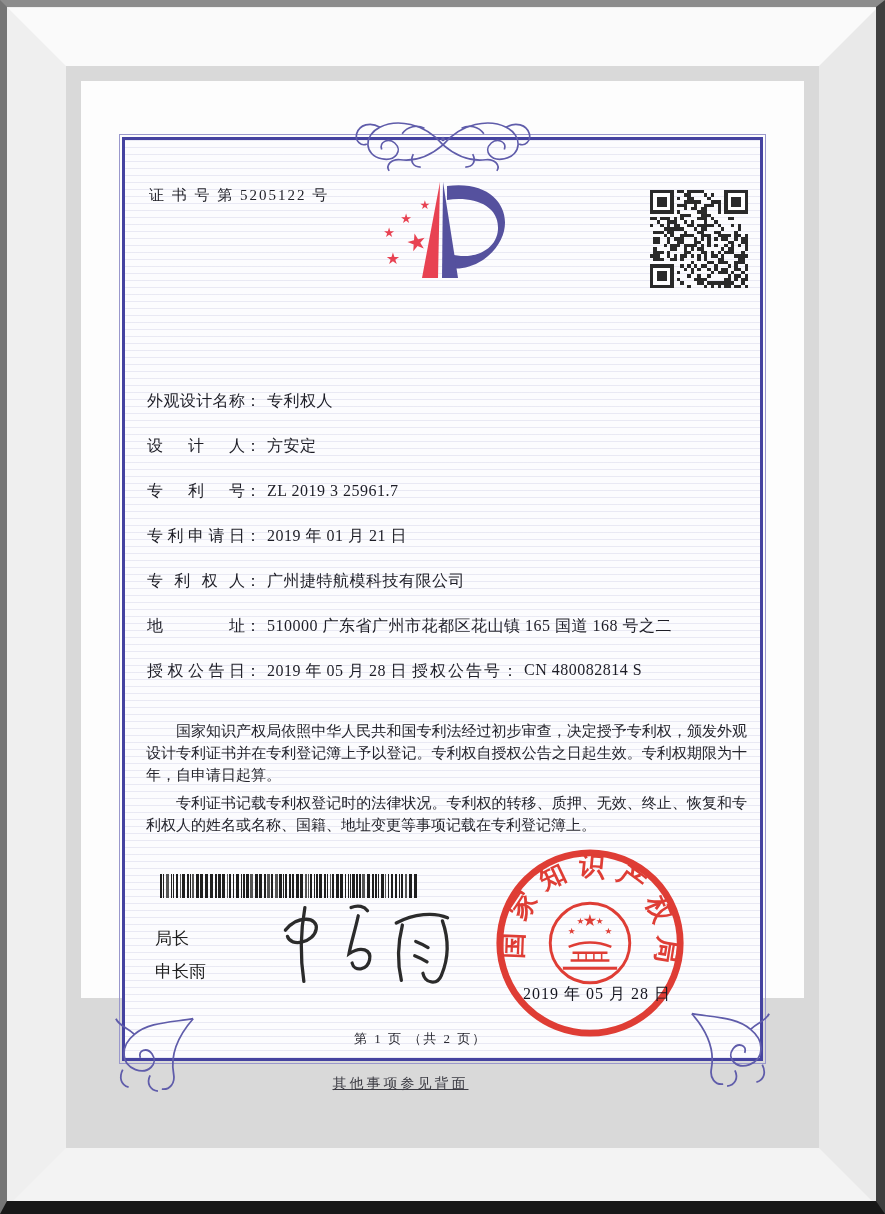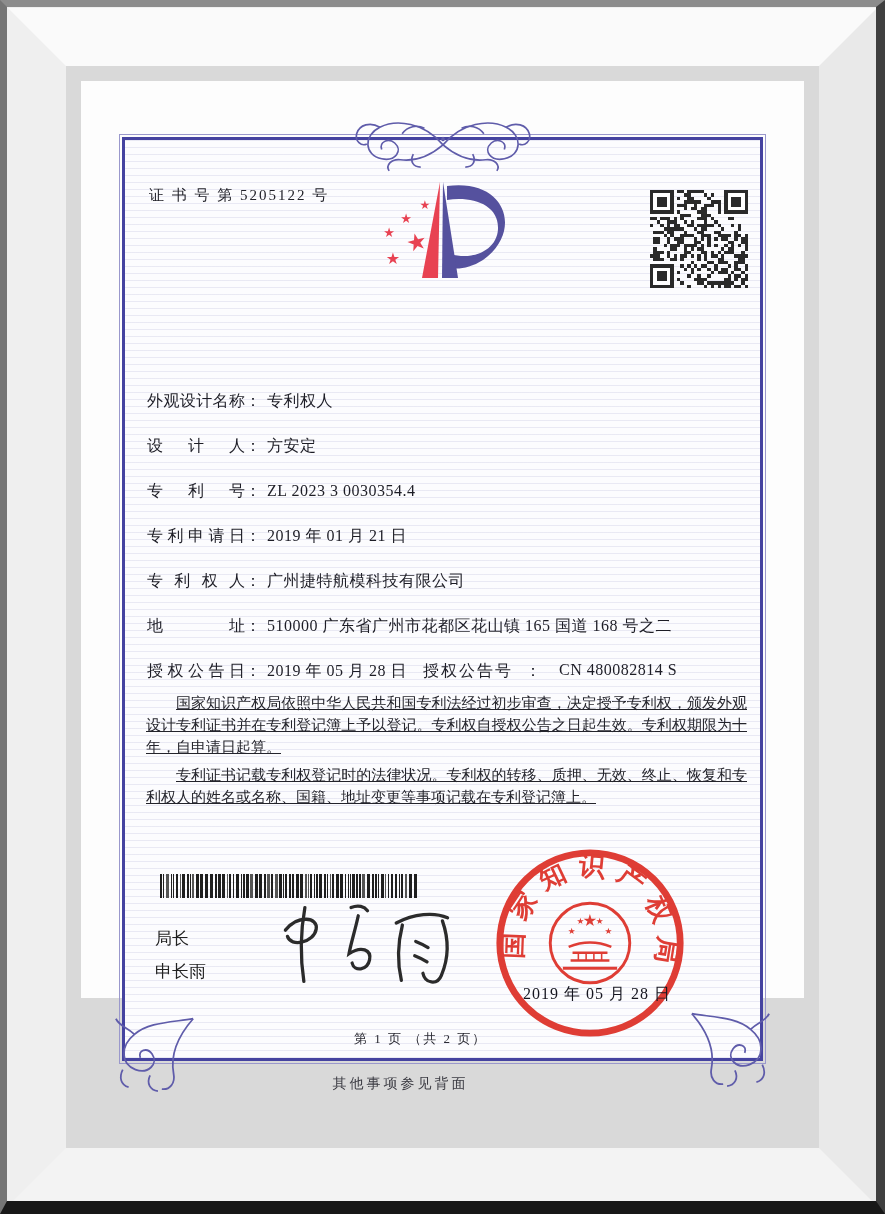--- a/index.html
+++ b/index.html
@@ -23,34 +23,34 @@
   .cert-number{position:absolute;left:24px;top:46px;font-size:15px;letter-spacing:2px;color:#22222a;}
   .logo{position:absolute;left:50%;top:34px;transform:translateX(-50%);}
   .qr{position:absolute;right:12px;top:50px;}
   .cert-title{position:absolute;left:0;right:0;top:156px;text-align:center;
               font-size:38px;font-weight:700;letter-spacing:6px;color:#1c1c22;}
   .fields{position:absolute;left:22px;top:250px;width:604px;color:#1d1d26;}
   .row{display:flex;align-items:center;height:22px;margin-bottom:23px;font-size:16px;white-space:nowrap;}
   .flabel{display:inline-block;width:98px;text-align:justify;text-align-last:justify;}
   .colon{margin-right:6px;}
   .fvalue{letter-spacing:.5px;}
-  .grant2{margin-left:16px;display:flex;gap:12px;}
+  .grant2{margin-left:5px;display:flex;}
   .grant2 .flabel2{letter-spacing:2px;}
-  .paras{position:absolute;left:21px;top:552px;width:601px;color:#24242c;text-decoration:underline;}
+  .paras{position:absolute;left:21px;top:580px;width:601px;color:#24242c;}
   .para{font-size:15px;line-height:22px;text-indent:2em;text-align:justify;margin:0 0 6px 0;}
   .barcode{position:absolute;left:35px;top:734px;}
   .signer{position:absolute;left:30px;top:782px;font-size:17px;color:#222;line-height:33px;}
   .signature{position:absolute;left:145px;top:755px;}
   .seal{position:absolute;left:368px;top:706px;opacity:.93;}
   .seal-date{position:absolute;left:382px;top:844px;width:180px;font-size:16px;
              letter-spacing:1px;color:#15151f;text-align:center;}
   .page-footer{position:absolute;left:50%;bottom:10px;transform:translateX(-50%) translateX(-42px);
                font-size:13px;letter-spacing:2px;color:#2a2a33;white-space:nowrap;margin-left:20px;}
   .back-note{position:absolute;left:50%;top:994px;transform:translateX(-50%) translateX(-42px);
-             font-size:14px;letter-spacing:3px;color:#3a3a42;white-space:nowrap;}
+             font-size:14px;letter-spacing:3px;color:#3a3a42;white-space:nowrap;text-decoration:underline;}
   .flourish-top{position:absolute;left:50%;top:30px;transform:translateX(-50%);}
   .corner{position:absolute;}
   .corner.bl{left:30px;top:925px;}
   .corner.br{right:30px;top:920px;transform:scaleX(-1);}
   svg{display:block;}
 </style>
 </head>
 <body>
 
 <div class="stage">
@@ -388,21 +388,21 @@
             <span class="fvalue">专利权人</span>
         </div>
         <div class="row">
           <span class="flabel">设计人</span>
             <span class="colon">：</span>
             <span class="fvalue">方安定</span>
         </div>
         <div class="row">
           <span class="flabel">专利号</span>
             <span class="colon">：</span>
-            <span class="fvalue">ZL 2023 3 0030354.4</span>
+            <span class="fvalue">ZL 2019 3 25961.7</span>
         </div>
         <div class="row">
           <span class="flabel">专利申请日</span>
             <span class="colon">：</span>
             <span class="fvalue">2019 年 01 月 21 日</span>
         </div>
         <div class="row">
           <span class="flabel">专利权人</span>
             <span class="colon">：</span>
             <span class="fvalue">广州捷特航模科技有限公司</span>

